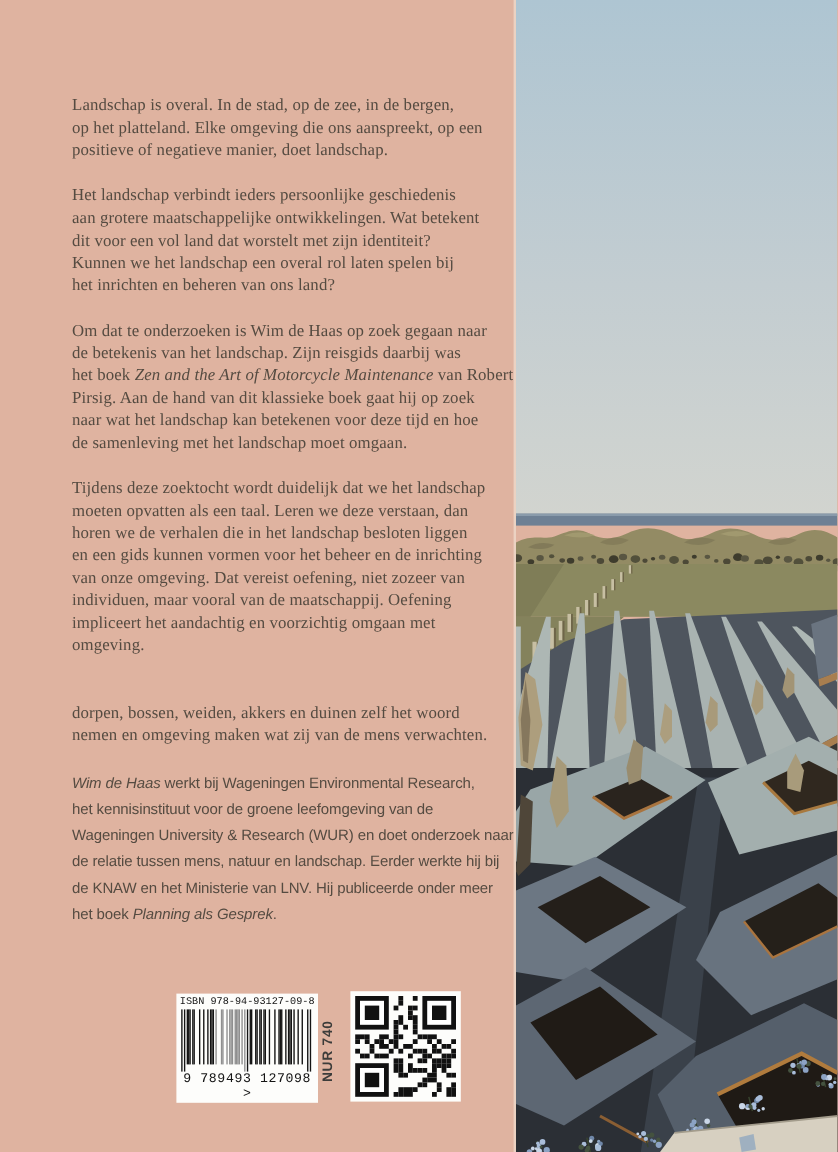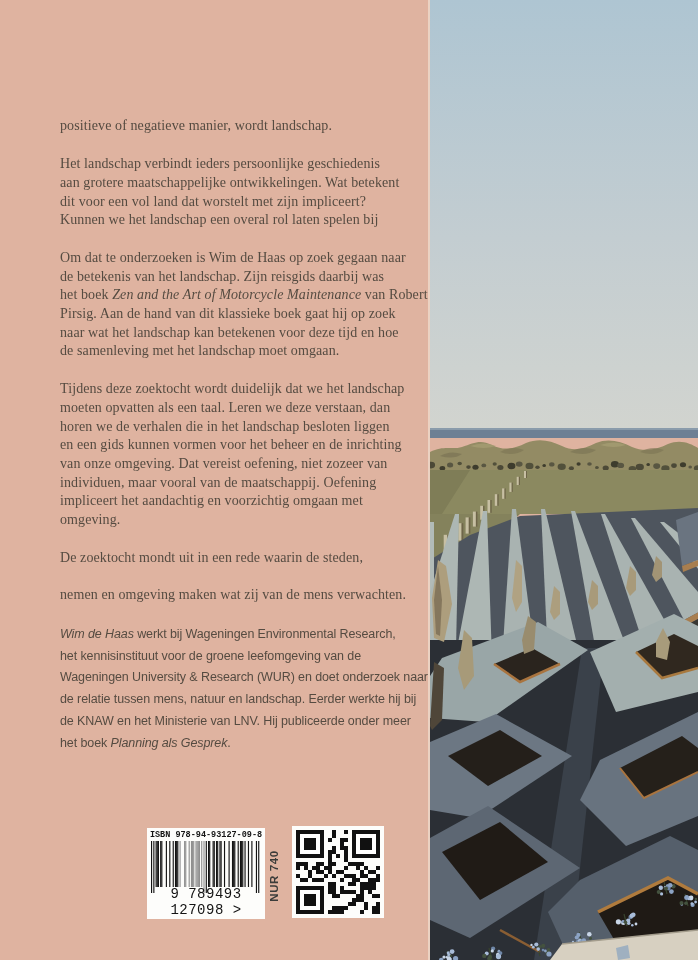--- a/index.html
+++ b/index.html
@@ -28,26 +28,26 @@
   }
   .bio .it{font-style:italic;}
   
   .barcode-box{
     position:absolute;left:147px;top:828px;width:118px;height:91px;
     background:#FDFDFB;
   }
   .isbn-label{
     position:absolute;left:0;top:2px;width:118px;text-align:center;
     font-family:"Liberation Mono", monospace;
-    font-size:8.5px;letter-spacing:0;color:#141414;font-weight:bold;
+    font-size:8.5px;letter-spacing:0;color:#141414;font-weight:normal;
   }
   .isbn-digits{
     position:absolute;left:0;bottom:1px;width:118px;text-align:center;
     font-family:"Liberation Mono", monospace;
-    font-size:14px;letter-spacing:.5px;color:#141414;
+    font-size:11px;letter-spacing:.5px;color:#141414;
   }
   .barcode-svg{position:absolute;left:0;top:13px;}
   .nur-label{
     position:absolute;left:236px;top:868px;width:80px;height:16px;
     transform:rotate(-90deg);
     text-align:center;
     font-family:"Liberation Sans", sans-serif;
     font-weight:bold;font-size:11.5px;letter-spacing:.6px;color:#3C3C3A;
   }
   .qr-box{
@@ -59,25 +59,25 @@
     border-left:0;
   }
   .artwork .edge{position:absolute;left:0;top:0;width:2px;height:960px;background:#EBD2C2;}
   .artwork svg{position:absolute;left:2px;top:0;}
 </style>
 </head>
 <body>
 
 <div class="cover-text">
   <div>
-      <p class="para"><br><br><span>positieve of negatieve manier, wordt landschap.</span></p>
-      <p class="para"><span>Het landschap verbindt ieders persoonlijke geschiedenis</span><br><span>aan grotere maatschappelijke ontwikkelingen. Wat betekent</span><br><span>dit voor een vol land dat worstelt met zijn impliceert?</span><br><span>Kunnen we het landschap een overal rol laten spelen bij</span><br></p>
+      <p class="para"><span>Landschap is overal. In de stad, op de zee, in de bergen,</span><br><span>op het platteland. Elke omgeving die ons aanspreekt, op een</span><br><span>positieve of negatieve manier, doet landschap.</span></p>
+      <p class="para"><span>Het landschap verbindt ieders persoonlijke geschiedenis</span><br><span>aan grotere maatschappelijke ontwikkelingen. Wat betekent</span><br><span>dit voor een vol land dat worstelt met zijn identiteit?</span><br><span>Kunnen we het landschap een overal rol laten spelen bij</span><br><span>het inrichten en beheren van ons land?</span></p>
       <p class="para"><span>Om dat te onderzoeken is Wim de Haas op zoek gegaan naar</span><br><span>de betekenis van het landschap. Zijn reisgids daarbij was</span><br><span>het boek </span><span class="it">Zen and the Art of Motorcycle Maintenance</span><span> van Robert</span><br><span>Pirsig. Aan de hand van dit klassieke boek gaat hij op zoek</span><br><span>naar wat het landschap kan betekenen voor deze tijd en hoe</span><br><span>de samenleving met het landschap moet omgaan.</span></p>
       <p class="para"><span>Tijdens deze zoektocht wordt duidelijk dat we het landschap</span><br><span>moeten opvatten als een taal. Leren we deze verstaan, dan</span><br><span>horen we de verhalen die in het landschap besloten liggen</span><br><span>en een gids kunnen vormen voor het beheer en de inrichting</span><br><span>van onze omgeving. Dat vereist oefening, niet zozeer van</span><br><span>individuen, maar vooral van de maatschappij. Oefening</span><br><span>impliceert het aandachtig en voorzichtig omgaan met</span><br><span>omgeving.</span></p>
-      <p class="para"><span>De zoektocht mondt uit in een rede waarin de steden,</span><br><br><span>nemen en omgeving maken wat zij van de mens verwachten.</span></p>
+      <p class="para"><br><span>dorpen, bossen, weiden, akkers en duinen zelf het woord</span><br><span>nemen en omgeving maken wat zij van de mens verwachten.</span></p>
     </div>
   <p class="para bio"><span class="it">Wim de Haas</span><span> werkt bij Wageningen Environmental Research,</span><br><span>het kennisinstituut voor de groene leefomgeving van de</span><br><span>Wageningen University &amp; Research (WUR) en doet onderzoek naar</span><br><span>de relatie tussen mens, natuur en landschap. Eerder werkte hij bij</span><br><span>de KNAW en het Ministerie van LNV. Hij publiceerde onder meer</span><br><span>het boek </span><span class="it">Planning als Gesprek</span><span>.</span></p>
 </div>
 
 <div class="barcode-box">
   <div class="isbn-label">ISBN 978-94-93127-09-8</div>
   <svg class="barcode-svg" width="118" height="64" id="barcode-svg">
       <rect x="4.00" y="0" width="1.14" height="52" fill="#131313"></rect>
       <rect x="6.28" y="0" width="1.14" height="52" fill="#131313"></rect>
       <rect x="8.56" y="0" width="1.14" height="46" fill="#131313"></rect>

